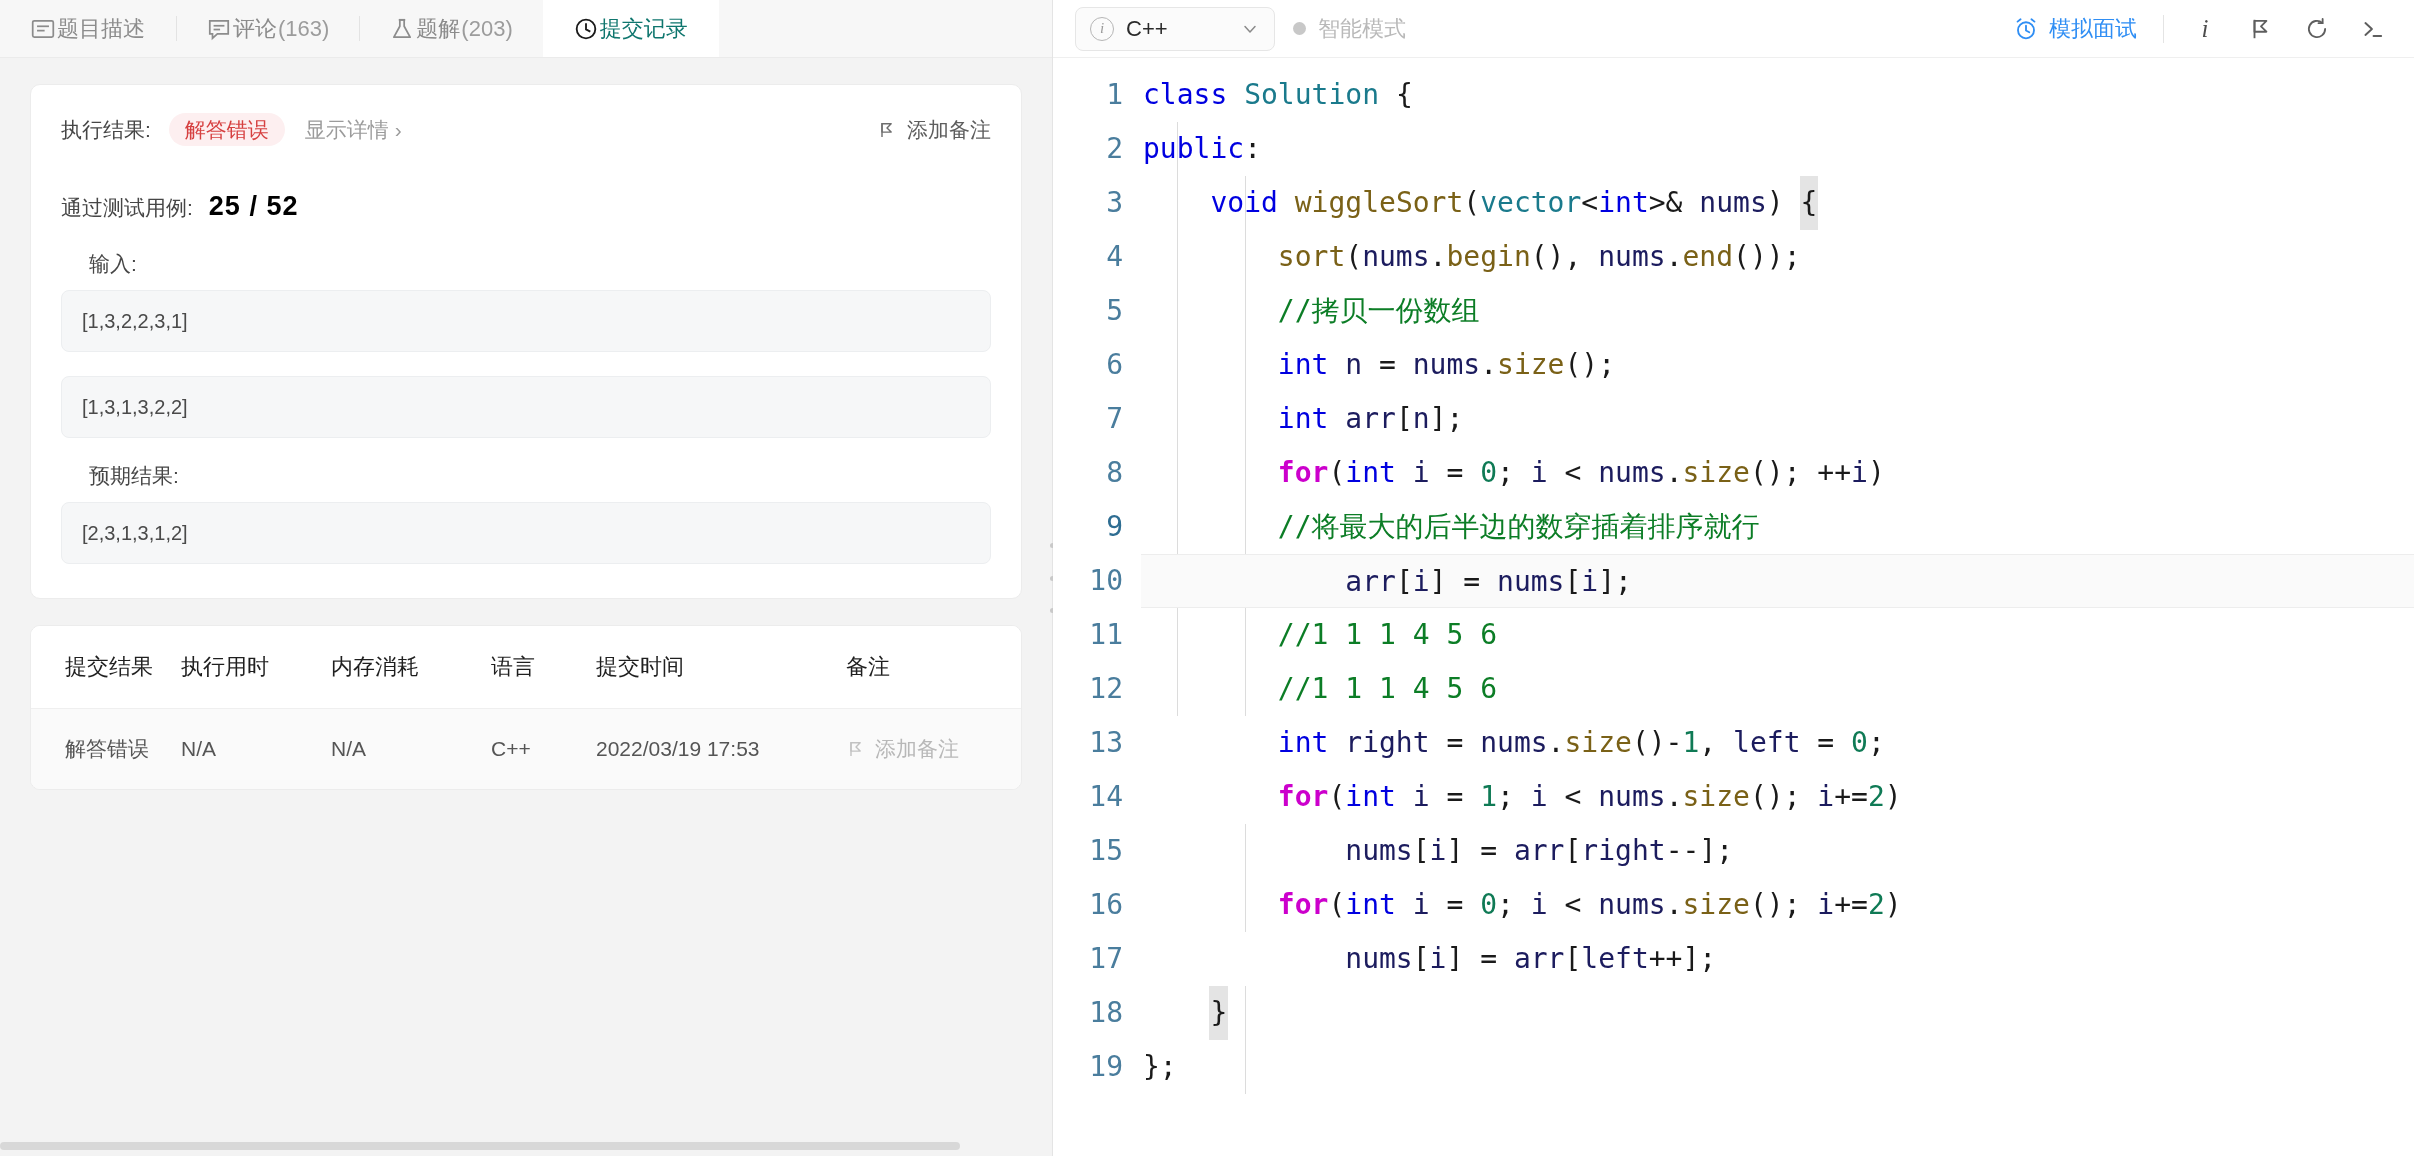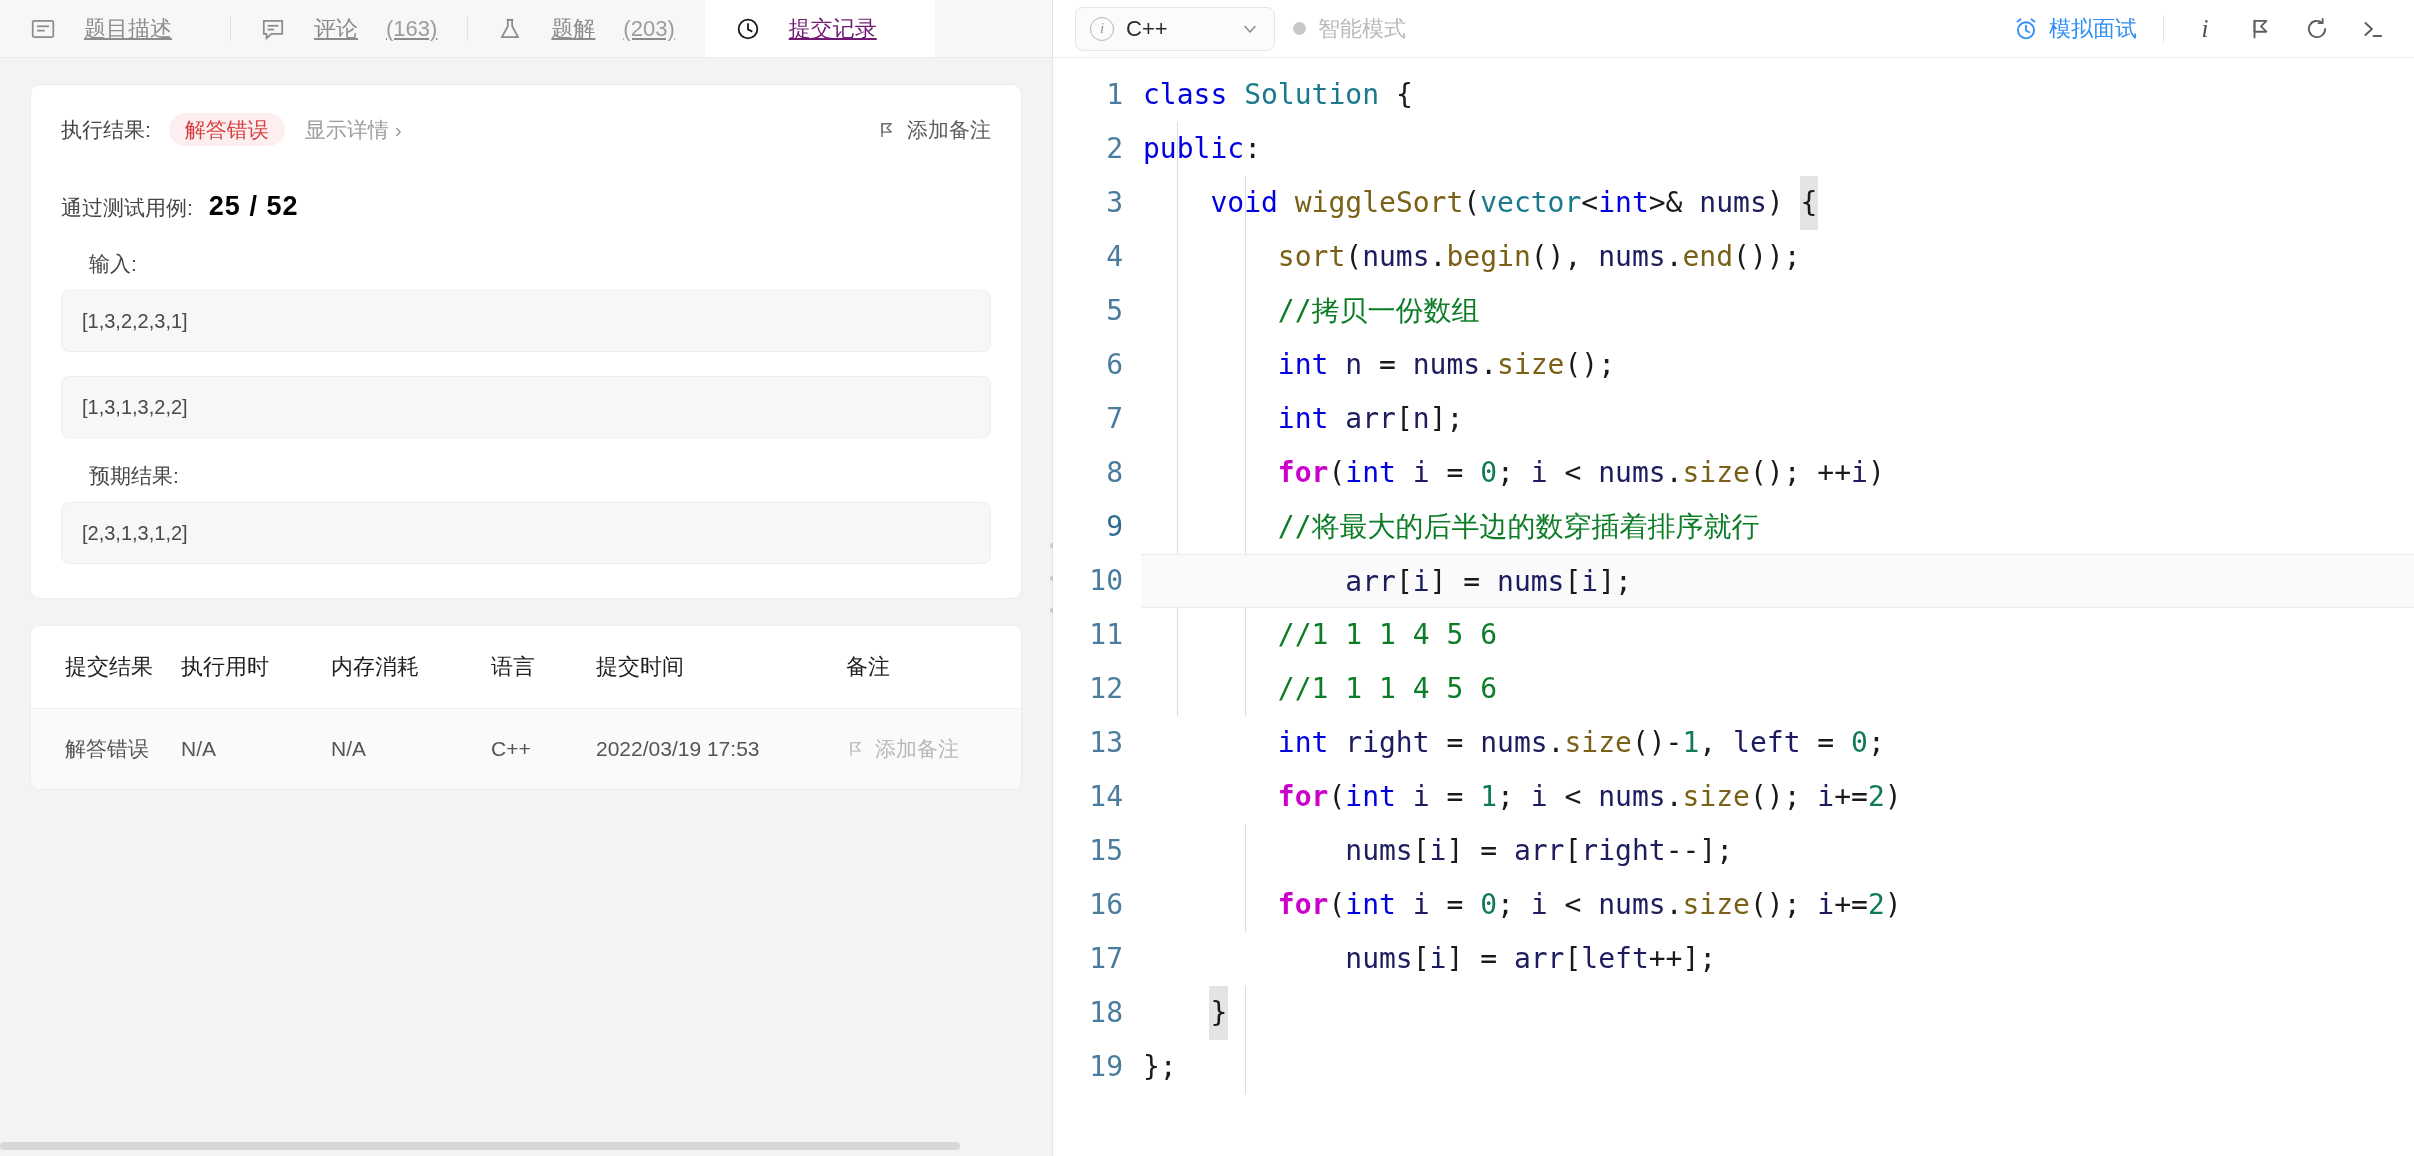--- a/index.html
+++ b/index.html
@@ -27,39 +27,38 @@
     flex: 0 0 58px;
     background: #f7f7f7;
     display: flex;
     align-items: stretch;
     border-bottom: 1px solid #ebebeb;
   }
   .tab {
     display: flex;
     align-items: center;
     justify-content: flex-end;
-    gap: 28px;
+    gap: 1px;
     padding: 0 30px;
     font-size: 22px;
     color: #8c8c8c;
     position: relative;
     cursor: pointer;
     white-space: nowrap;
-    text-decoration: underline;
   }
   .tab:not(:first-child)::before {
     content: "";
     position: absolute;
     left: 0; top: 16px; bottom: 16px;
     width: 1px;
     background: #e3e3e3;
   }
   .tab.active {
     background: #ffffff;
-    color: #701a75;
+    color: #0f766e;
     font-weight: normal;
   }
   .tab.active::before { display: none; }
   .tab .tcount { color: #9c9c9c; }
   .tab-ico { width: 26px; height: 26px; display: inline-block; flex: 0 0 26px; }
   .tab-ico svg { width: 100%; height: 100%; display: block; }
 
   .left-body {
     flex: 1 1 auto;
     background: #f3f3f3;

